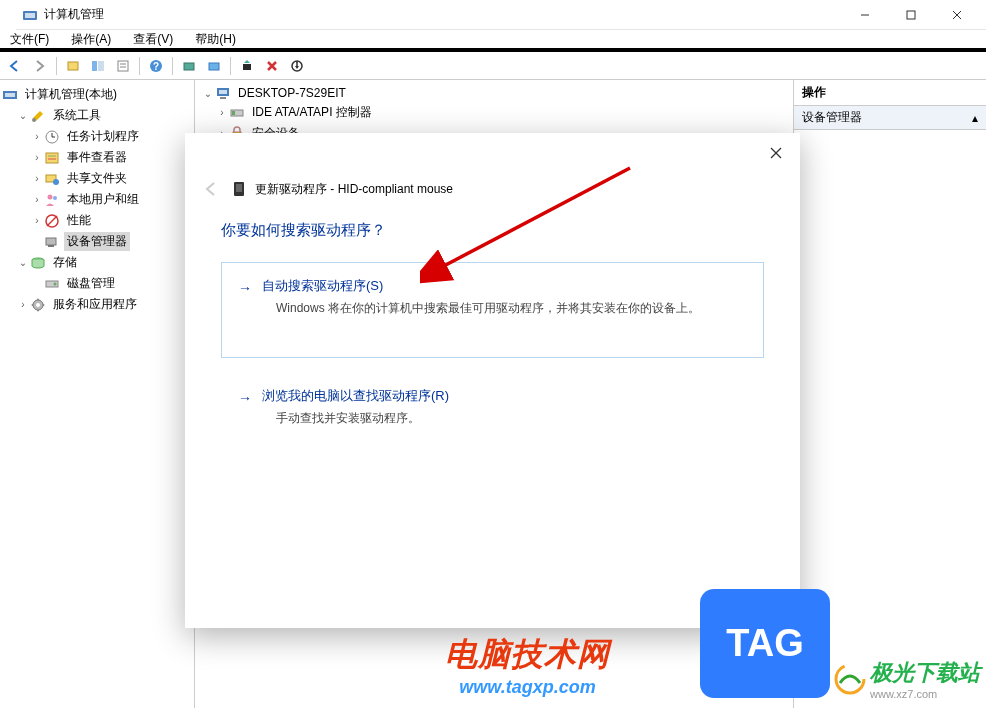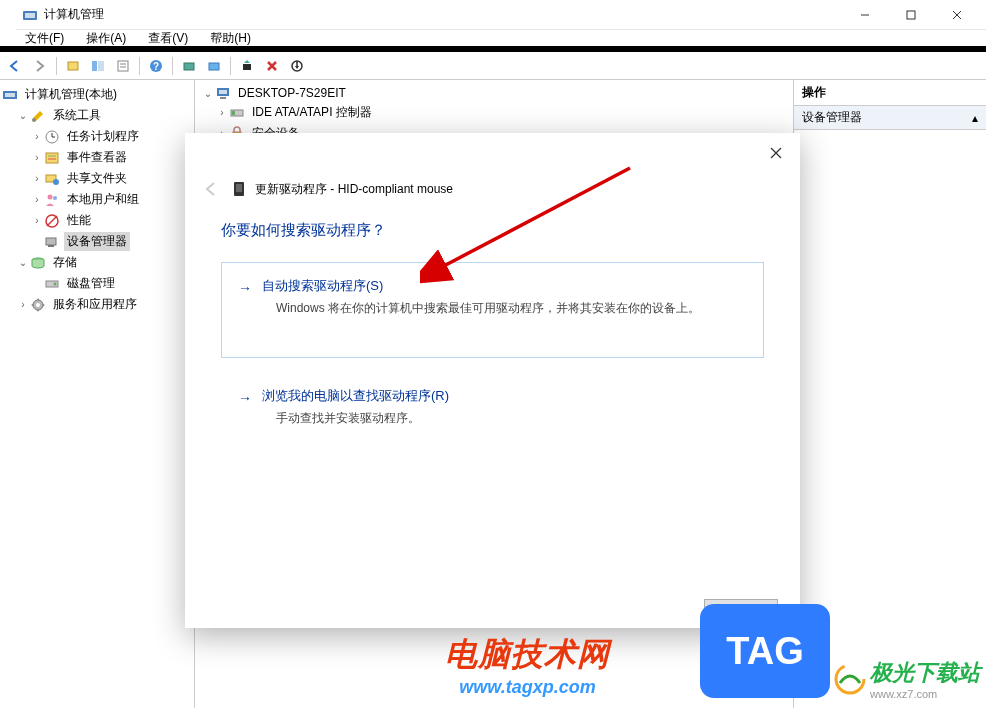--- a/index.html
+++ b/index.html
@@ -6,21 +6,21 @@
 body { width: 986px; height: 708px; background: #fff; overflow: hidden; position: relative; font-size: 12px; }
 
 
 .titlebar { height: 30px; display: flex; align-items: center; padding: 0 6px; border-bottom: 1px solid #e5e5e5; margin-left: 16px; }
 .titlebar .app-icon { width: 16px; height: 16px; margin-right: 6px; display:flex; align-items:center; justify-content:center; }
 .titlebar .title { flex: 1; font-size: 12px; }
 .win-controls { display:flex; }
 .win-btn { width: 46px; height: 30px; display:flex; align-items:center; justify-content:center; color:#333; }
 
 
-.menubar { height: 22px; display:flex; align-items:center; padding: 0 21px; gap: 14px; border-bottom: 6px solid #000000; font-size: 12px; }
+.menubar { height: 22px; display:flex; align-items:center; padding: 0 6px; gap: 14px; border-bottom: 4px solid #000000; font-size: 12px; }
 .menubar span { padding: 2px 4px; }
 
 
 .toolbar { height: 28px; display:flex; align-items:center; padding: 2px 4px; gap: 3px; border-bottom: 1px solid #ccc; }
 .tool-btn { width: 22px; height: 22px; display:flex; align-items:center; justify-content:center; border:1px solid transparent; }
 .tool-sep { width:1px; height:18px; background:#ccc; margin:0 2px; }
 
 
 .main { display:flex; height: 628px; }
 .left-pane { width: 195px; border-right:1px solid #ccc; padding: 4px 2px; background:#fff; }
@@ -62,21 +62,21 @@
 .dialog-footer { position:absolute; bottom:2px; right:22px; }
 .dialog-btn { min-width:74px; padding:4px 14px; background:#e1e1e1; border:1px solid #adadad; font-size:12px; color:#888; }
 
 
 .red-arrow { position:absolute; left: 420px; top: 158px; pointer-events:none; }
 
 
 .wm1 { position:absolute; left: 445px; bottom: 10px; display:flex; flex-direction:column; align-items:center;text-align:right; }
 .wm1 .t1 { color:#e8380d; font-size:32px; font-weight:bold; font-style:italic; letter-spacing:1px; }
 .wm1 .t2 { color:#3399ff; font-size:18px; font-weight:bold; font-style:italic; }
-.wm2 { position:absolute; left: 700px; bottom: 10px; width:130px; height:94px; background:#2f7cff; border-radius:14px; display:flex; align-items:center; justify-content:center; color:#fff; font-size:38px; font-weight:bold; }
+.wm2 { position:absolute; left: 700px; bottom: 10px; width:130px; height:109px; background:#2f7cff; border-radius:14px; display:flex; align-items:center; justify-content:center; color:#fff; font-size:38px; font-weight:bold; }
 .wm3 { position:absolute; right: 6px; bottom: 8px; display:flex; align-items:center; gap:4px; }
 .wm3 .ico { width:32px; height:32px; }
 .wm3 .txt1 { color:#24b14d; font-size:22px; font-weight:bold; font-style:italic; }
 .wm3 .txt2 { color:#999; font-size:11px; }
 </style>
 </head>
 <body>
 
 <div class="titlebar">
   <span class="app-icon">

